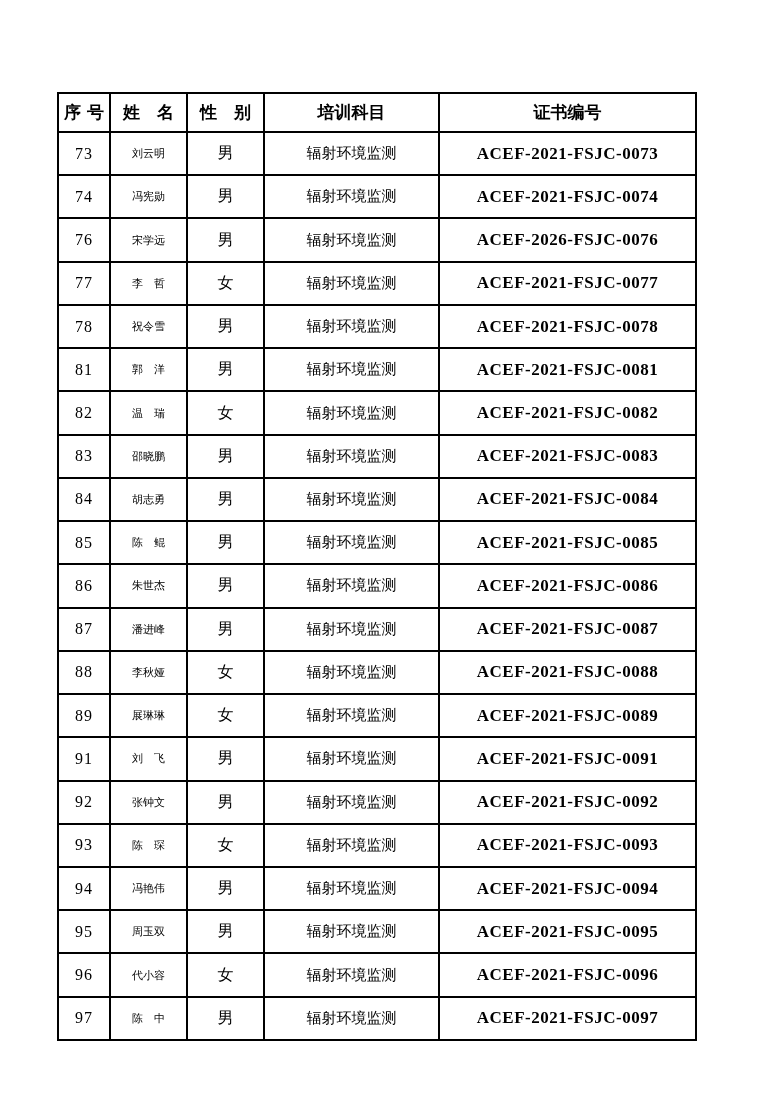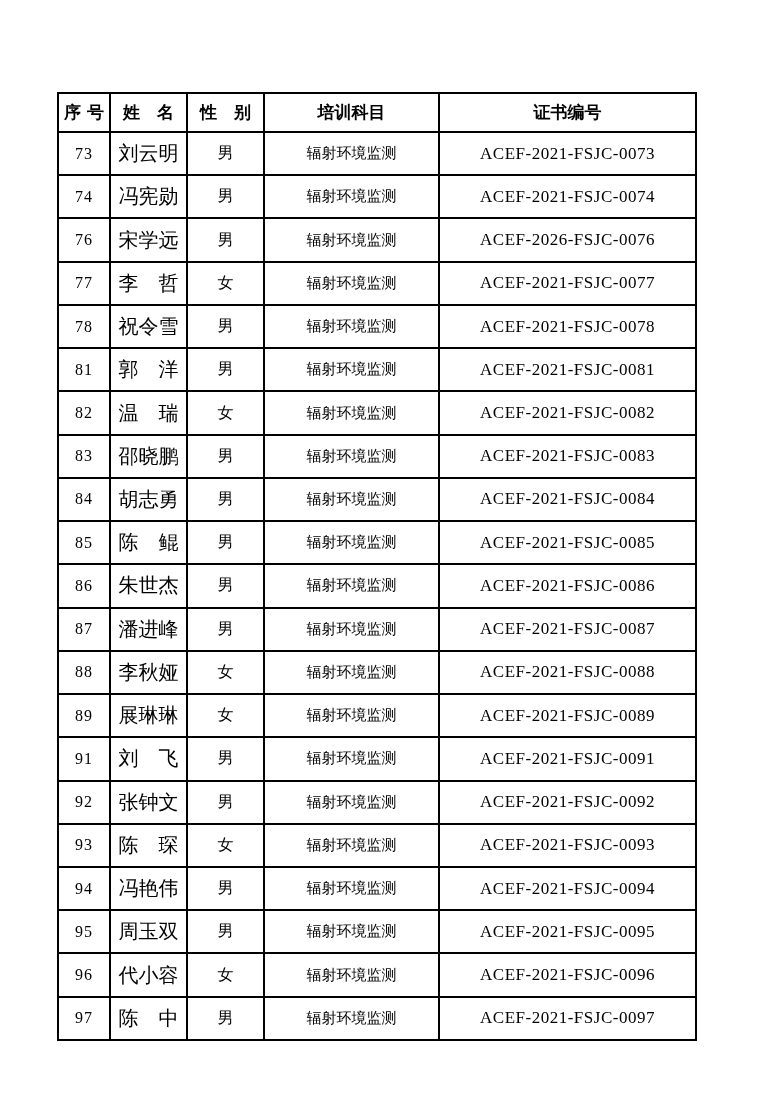--- a/index.html
+++ b/index.html
@@ -45,32 +45,33 @@
   }
   table.cert-table td {
     height: 36px;
   }
   td.col-no {
     font-size: 16px;
     font-family: "Liberation Serif", "DejaVu Serif", serif;
     letter-spacing: 1px;
   }
   td.col-name {
-    font-size: 20px;
+    font-size: 11px;
   }
   td.col-gender {
     font-size: 16px;
   }
   td.col-subject {
     font-size: 15px;
   }
   td.col-cert {
     font-size: 17px;
     font-family: "Liberation Serif", "DejaVu Serif", serif;
     letter-spacing: 0.5px;
+    font-weight: bold;
   }
 </style>
 </head>
 <body>
 
 <div class="page">
   <table class="cert-table">
     <colgroup>
       <col style="width:52px">
       <col style="width:77px">

